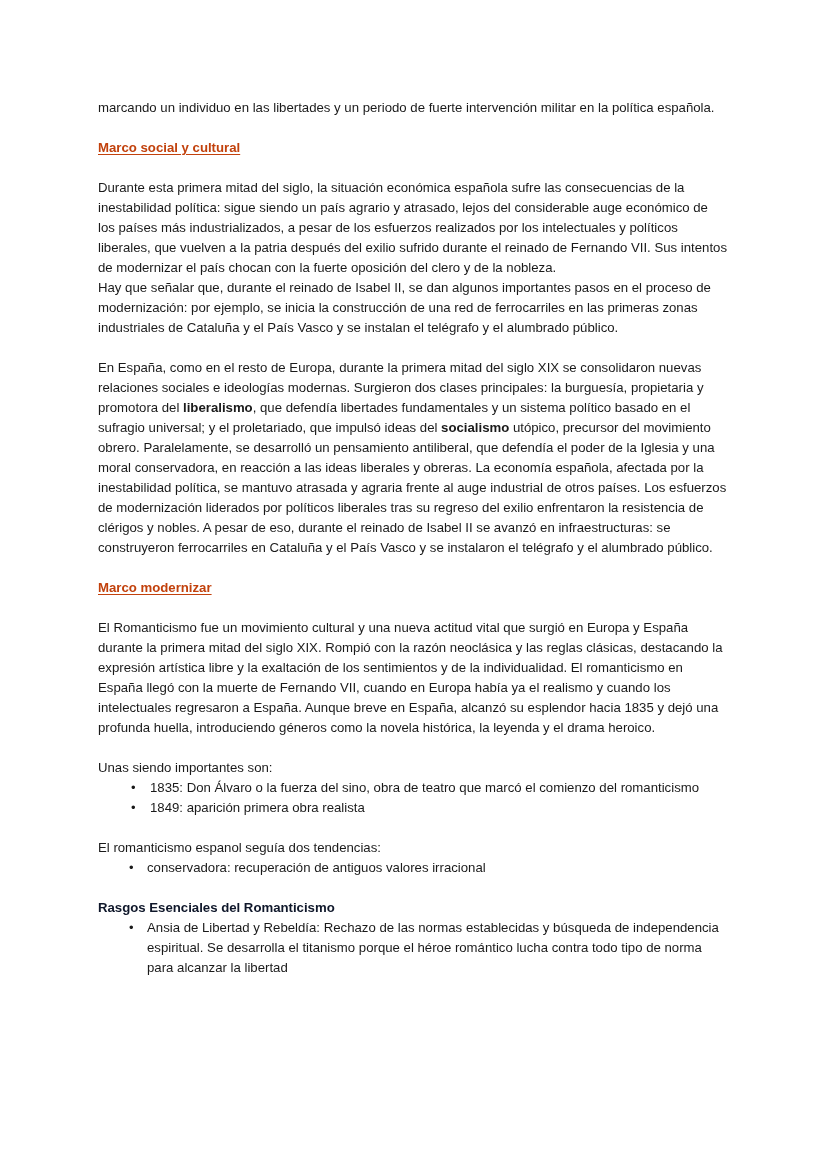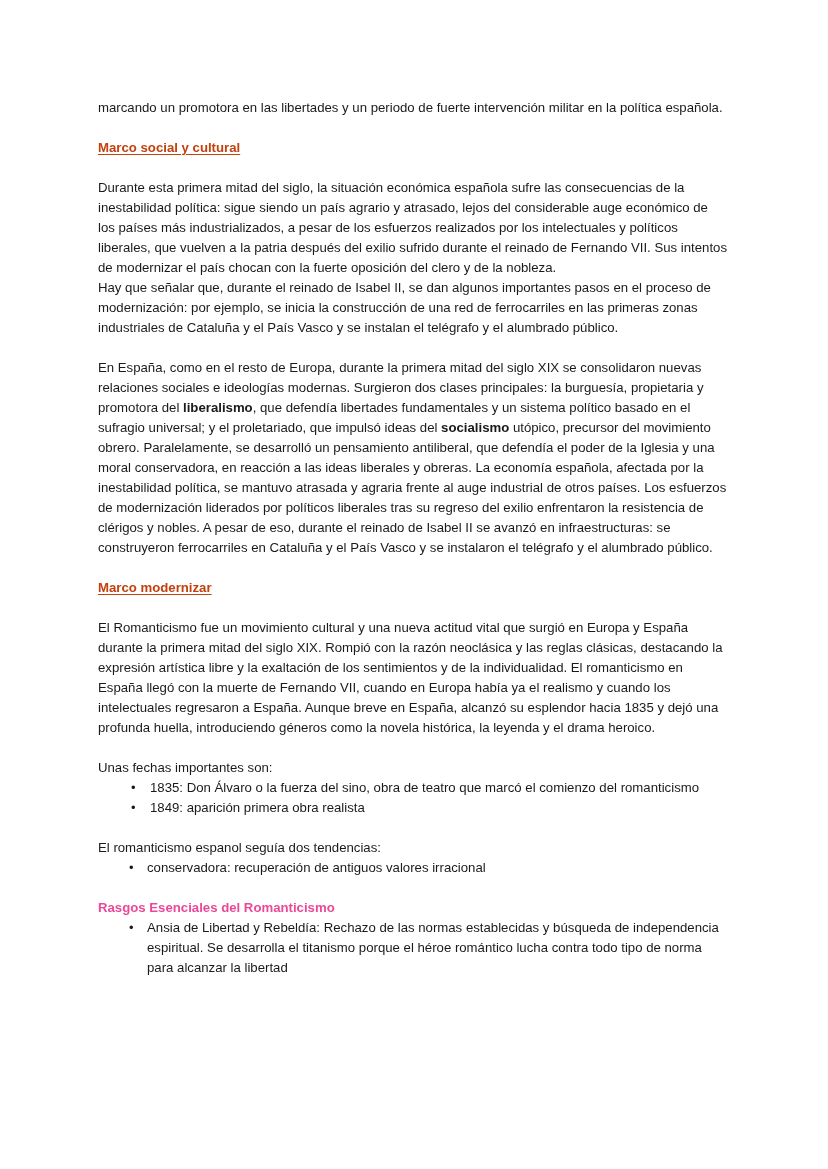--- a/index.html
+++ b/index.html
@@ -49,21 +49,21 @@
     text-decoration: underline;
     text-underline-offset: 2px;
     color: #c2410c;
   }
 
   h3.heading-plain {
     margin: 0;
     font-size: 13.2px;
     line-height: 20px;
     font-weight: bold;
-    color: #ec4899;
+    color: #0f172a;
   }
 
   b, strong { font-weight: bold; }
 
   ul.bullets {
     margin: 0;
     padding: 0;
     list-style: none;
   }
   ul.bullets > li {
@@ -85,21 +85,21 @@
   
   ul.indent-std > li { padding-left: 49px; }
   ul.indent-std > li::before { left: 31px; }
 </style>
 </head>
 <body>
 
 <div class="page">
   <div class="doc-body">
 
-    <p class="para">marcando un promotora en las libertades y un periodo de fuerte intervención militar en la política española.</p>
+    <p class="para">marcando un individuo en las libertades y un periodo de fuerte intervención militar en la política española.</p>
 
     <div class="spacer-para"></div>
 
     <h2 class="heading-underline">Marco social y cultural</h2>
 
     <div class="spacer-para"></div>
 
     <p class="para">Durante esta primera mitad del siglo, la situación económica española sufre las consecuencias de la inestabilidad política: sigue siendo un país agrario y atrasado, lejos del considerable auge económico de los países más industrializados, a pesar de los esfuerzos realizados por los intelectuales y políticos liberales, que vuelven a la patria después del exilio sufrido durante el reinado de Fernando VII. Sus intentos de modernizar el país chocan con la fuerte oposición del clero y de la nobleza.</p>
 
     <p class="para">Hay que señalar que, durante el reinado de Isabel II, se dan algunos importantes pasos en el proceso de modernización: por ejemplo, se inicia la construcción de una red de ferrocarriles en las primeras zonas industriales de Cataluña y el País Vasco y se instalan el telégrafo y el alumbrado público.</p>
@@ -111,21 +111,21 @@
     <div class="spacer-para"></div>
 
     <h2 class="heading-underline">Marco modernizar</h2>
 
     <div class="spacer-para"></div>
 
     <p class="para">El Romanticismo fue un movimiento cultural y una nueva actitud vital que surgió en Europa y España durante la primera mitad del siglo XIX. Rompió con la razón neoclásica y las reglas clásicas, destacando la expresión artística libre y la exaltación de los sentimientos y de la individualidad. El romanticismo en España llegó con la muerte de Fernando VII, cuando en Europa había ya el realismo y cuando los intelectuales regresaron a España. Aunque breve en España, alcanzó su esplendor hacia 1835 y dejó una profunda huella, introduciendo géneros como la novela histórica, la leyenda y el drama heroico.</p>
 
     <div class="spacer-para"></div>
 
-    <p class="para">Unas fechas importantes son:</p>
+    <p class="para">Unas siendo importantes son:</p>
 
     <ul class="bullets indent-deep">
       <li>1835: Don Álvaro o la fuerza del sino, obra de teatro que marcó el comienzo del romanticismo</li>
       <li>1849: aparición primera obra realista</li>
     </ul>
 
     <div class="spacer-para"></div>
 
     <p class="para">El romanticismo espanol seguía dos tendencias:</p>
 

